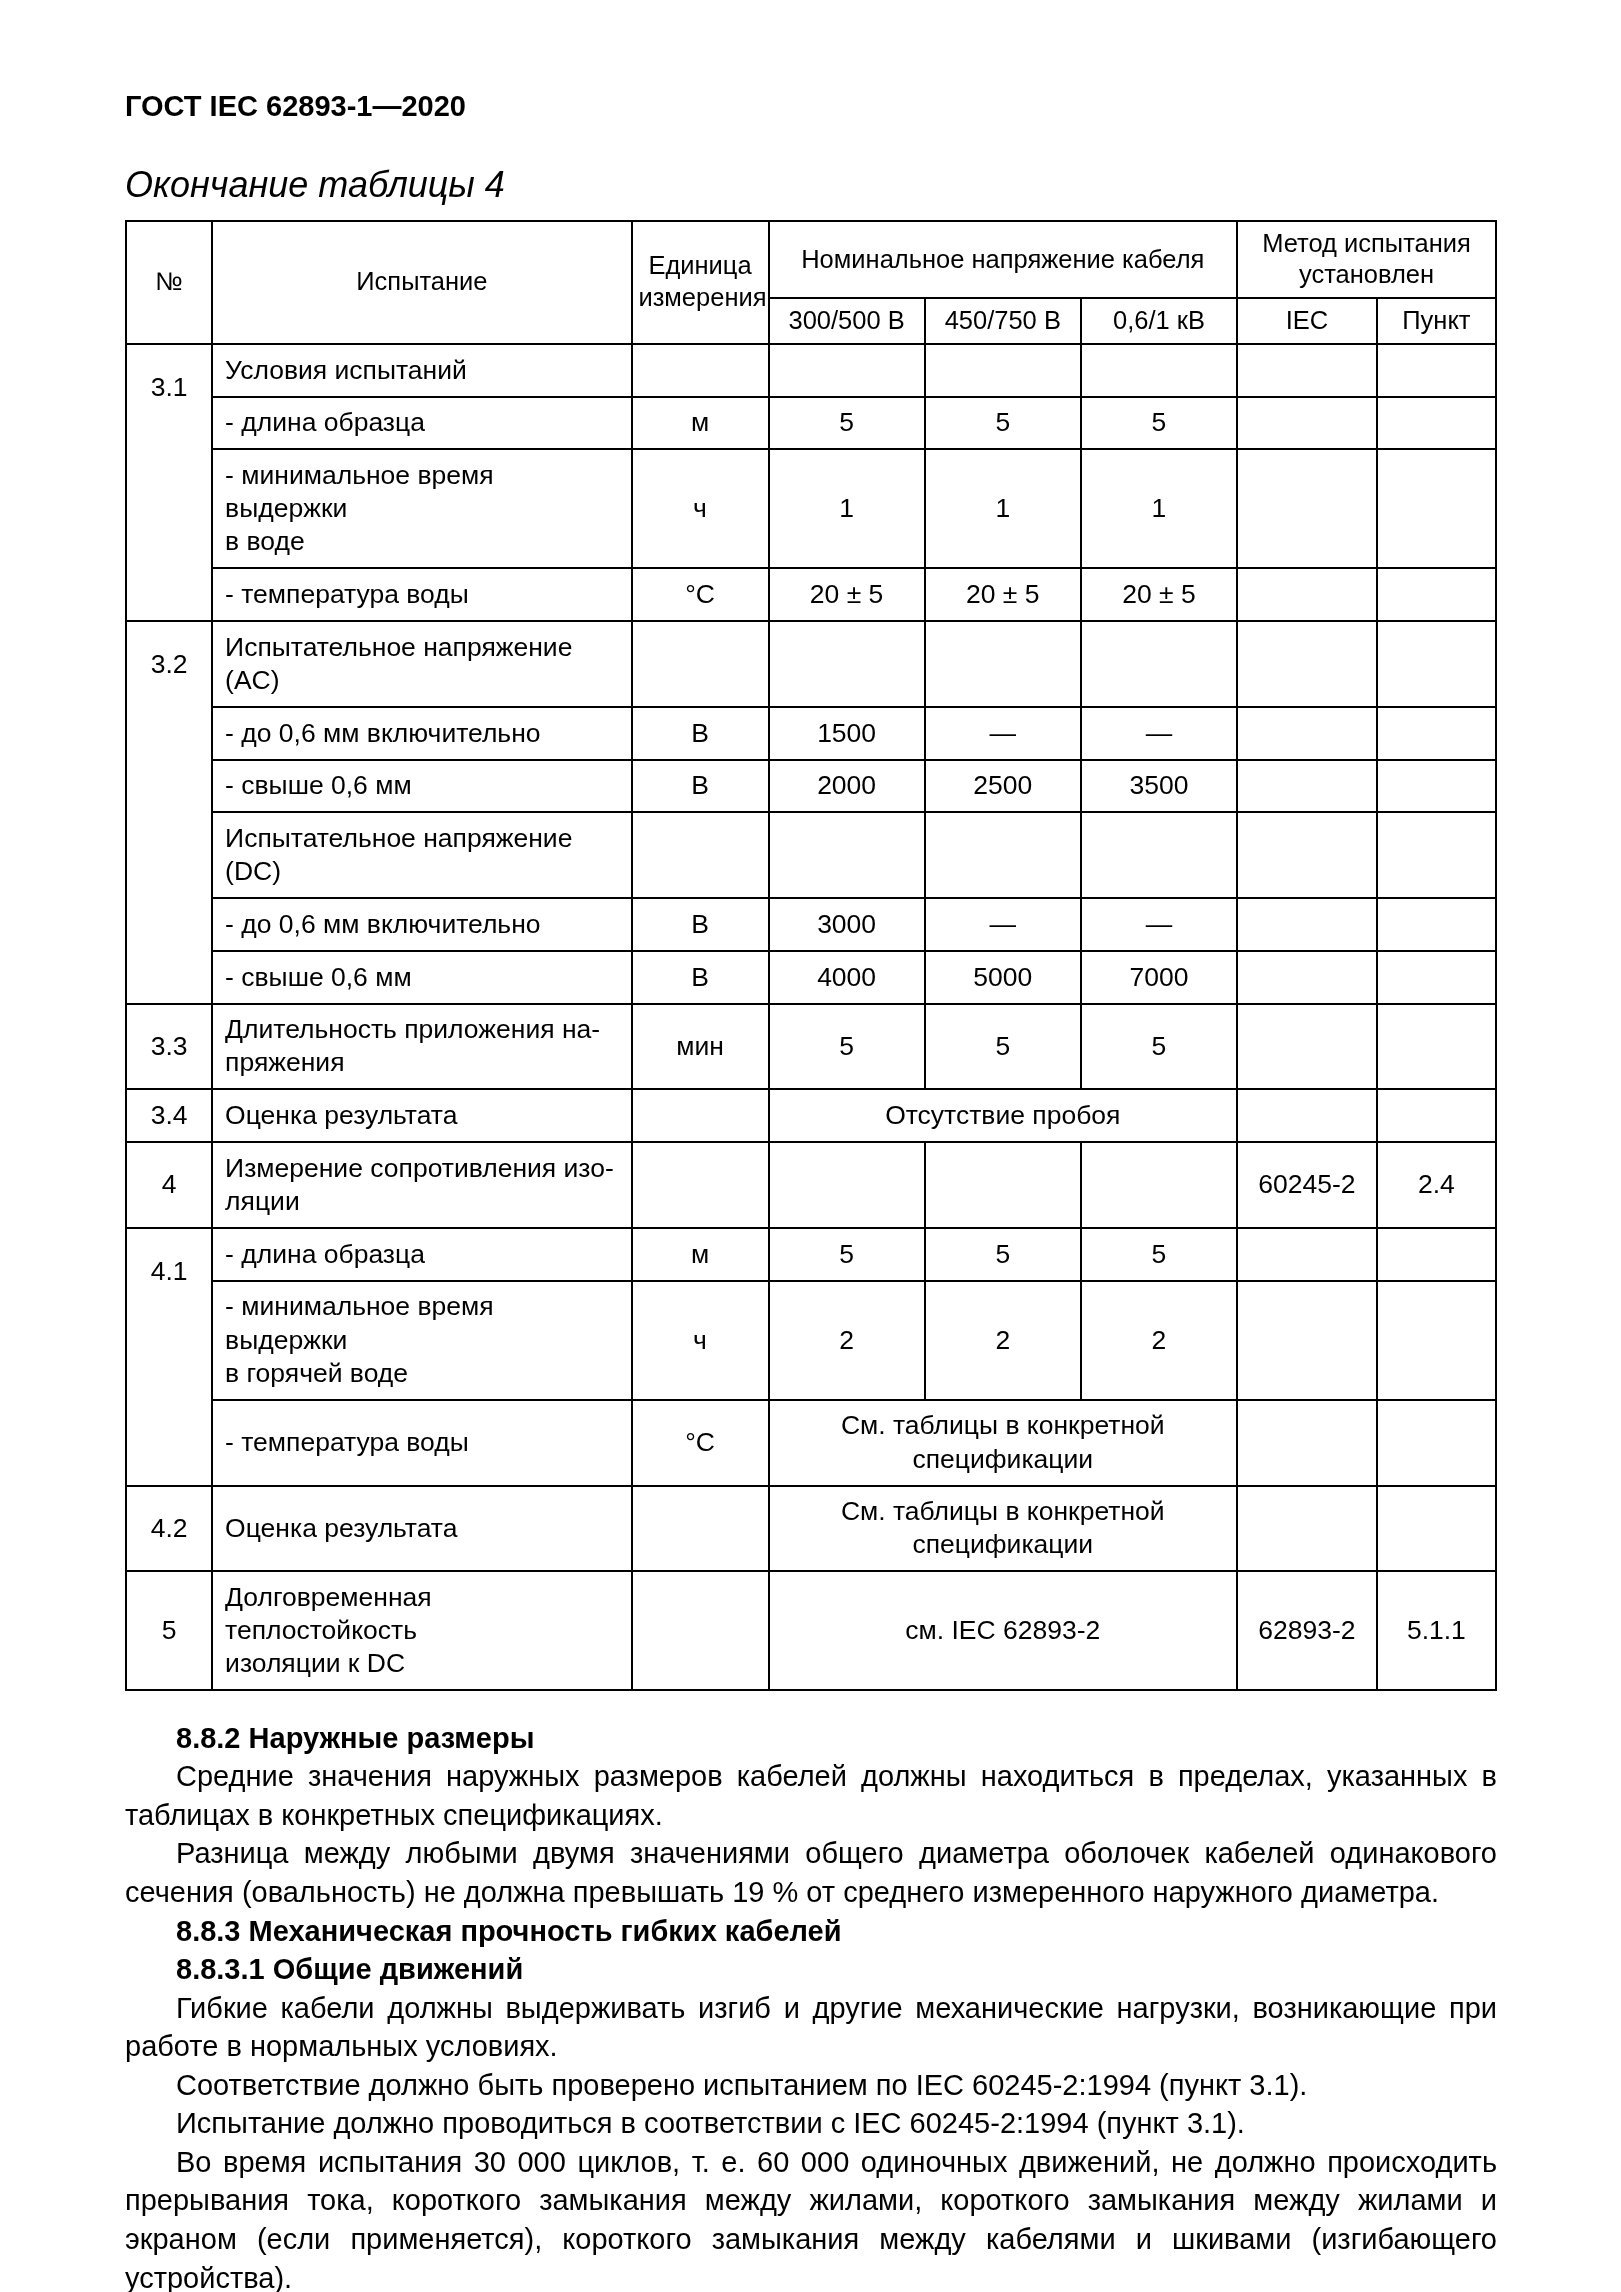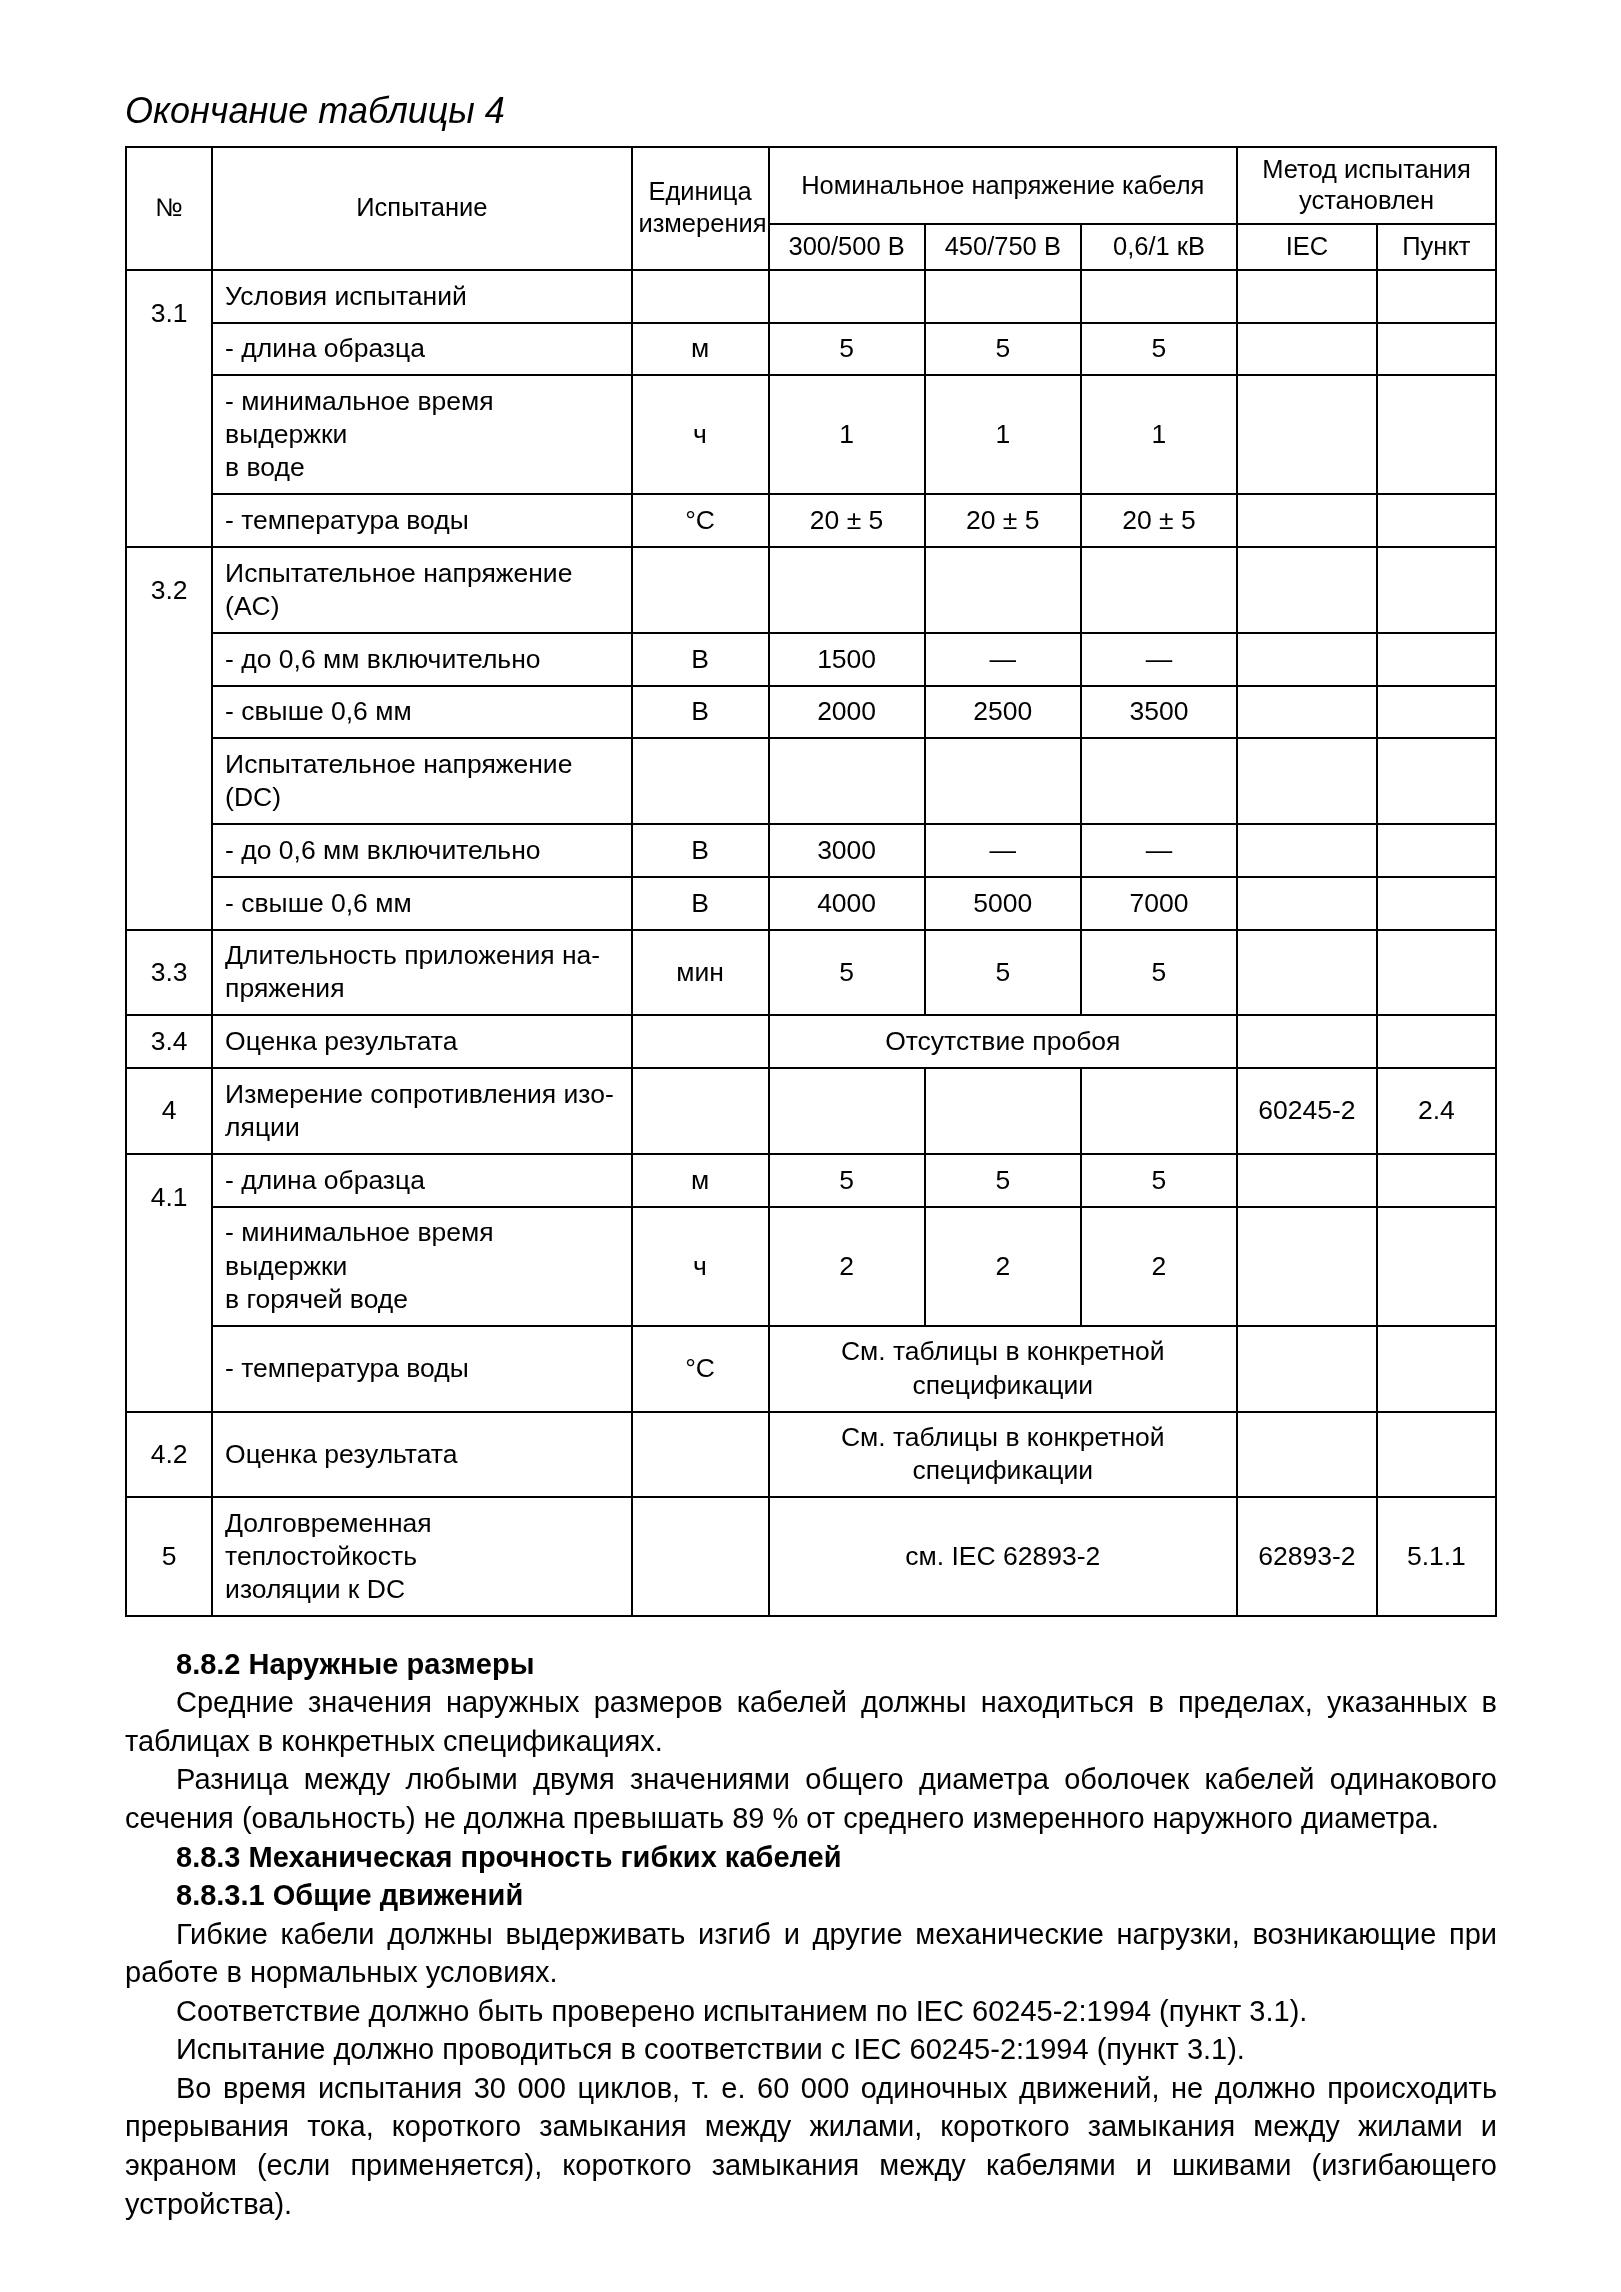--- a/index.html
+++ b/index.html
@@ -64,20 +64,21 @@
     text-indent: 51px;
   }
   .para.bold { font-weight: bold; }
   .para sup { font-size: 0.62em; }
 </style>
 </head>
 <body>
 
 <div class="page">
 
+  <div class="doc-header">ГОСТ IEC 62893-1—2020</div>
 
   <div class="table-caption">Окончание таблицы 4</div>
 
   <table class="gost">
     <colgroup>
       <col style="width:6.3%">
       <col style="width:30.6%">
       <col style="width:10.0%">
       <col style="width:11.4%">
       <col style="width:11.4%">
@@ -272,21 +273,21 @@
           <td colspan="3">см. IEC 62893-2</td>
           <td>62893-2</td>
           <td>5.1.1</td>
         </tr>
       </tbody>
   </table>
 
   <div class="body-text" id="body-text">
       <div class="para bold">8.8.2 Наружные размеры</div>
       <div class="para">Средние значения наружных размеров кабелей должны находиться в пределах, указанных в таблицах в конкретных спецификациях.</div>
-      <div class="para">Разница между любыми двумя значениями общего диаметра оболочек кабелей одинакового сечения (овальность) не должна превышать 89 % от среднего измеренного наружного диаметра.</div>
+      <div class="para">Разница между любыми двумя значениями общего диаметра оболочек кабелей одинакового сечения (овальность) не должна превышать 19 % от среднего измеренного наружного диаметра.</div>
       <div class="para bold">8.8.3 Механическая прочность гибких кабелей</div>
       <div class="para bold">8.8.3.1 Общие движений</div>
       <div class="para">Гибкие кабели должны выдерживать изгиб и другие механические нагрузки, возникающие при работе в нормальных условиях.</div>
       <div class="para">Соответствие должно быть проверено испытанием по IEC 60245-2:1994 (пункт 3.1).</div>
       <div class="para">Испытание должно проводиться в соответствии с IEC 60245-2:1994 (пункт 3.1).</div>
       <div class="para">Во время испытания 30 000 циклов, т. е. 60 000 одиночных движений, не должно происходить прерывания тока, короткого замыкания между жилами, короткого замыкания между жилами и экраном (если применяется), короткого замыкания между кабелями и шкивами (изгибающего устройства).</div>
     </div>
 
 </div>
 

